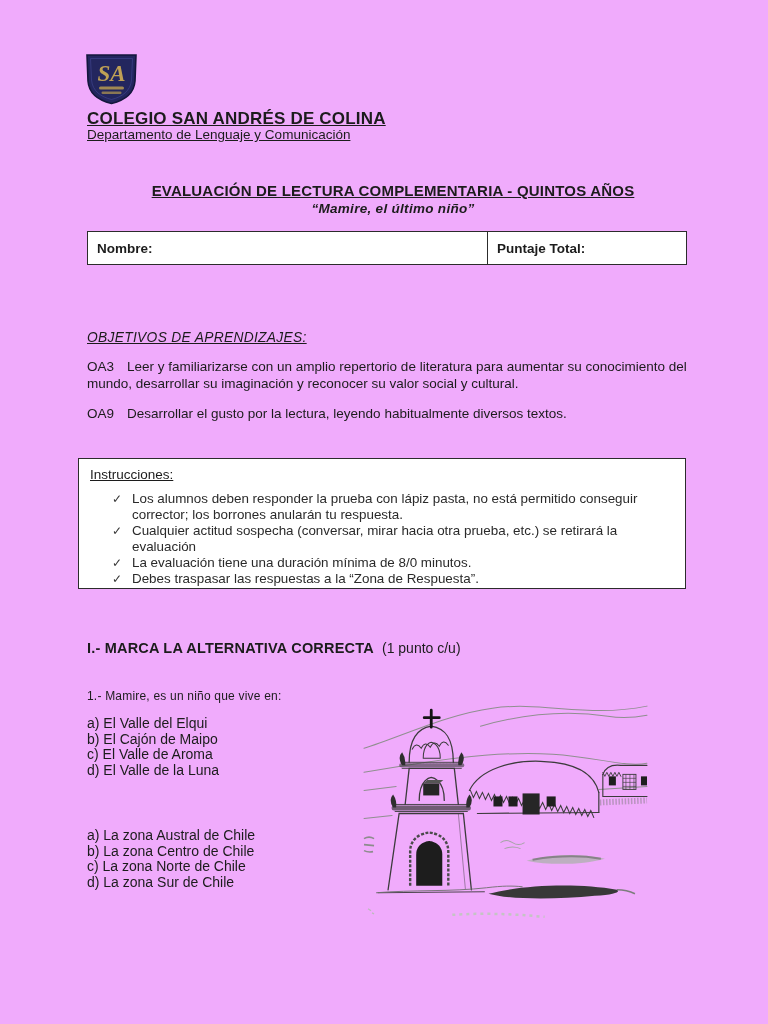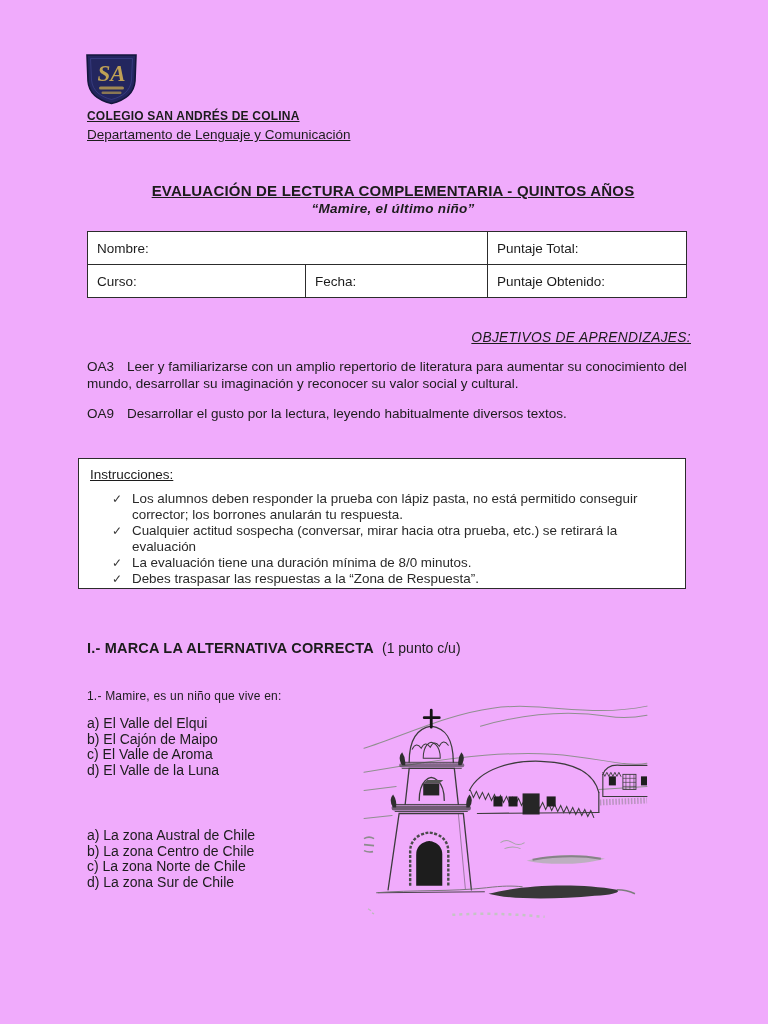--- a/index.html
+++ b/index.html
@@ -4,46 +4,46 @@
 <style>
   html,body { margin:0; padding:0; background:#ffffff; }
   .page {
     position:relative; width:768px; height:1024px; background:#f0abfc;
     font-family:"Liberation Sans", sans-serif; color:#1c1c1c; overflow:hidden;
   }
 
   
   .logo { position:absolute; left:85px; top:54px; width:53px; height:51px; }
   .school-name {
-    position:absolute; left:87px; top:109px; font-size:12px; font-weight:bold;
+    position:absolute; left:87px; top:109px; font-size:17px; font-weight:bold;
     text-decoration:underline; letter-spacing:.2px;
   }
   .department {
     position:absolute; left:87px; top:127px; font-size:13.5px;
     text-decoration:underline;
   }
 
   
   .title-wrap { position:absolute; left:0; top:182px; width:744px; text-align:center;padding-left:21px; }
   .exam-title { font-size:15px; font-weight:bold; text-decoration:underline; letter-spacing:.2px; }
   .exam-subtitle { font-size:13.5px; font-weight:bold; margin-top:2px; letter-spacing:.3px;font-style:italic; }
 
   
   table.info {
     position:absolute; left:87px; top:231px; width:599px;
     border-collapse:collapse; table-layout:fixed;
   }
   table.info td {
     border:1.6px solid #2c2c2c; font-size:13.5px; padding:0 0 0 9px;
-    height:32px; vertical-align:middle; background:#fff;
+    height:32px; vertical-align:middle; background:#fff;font-weight:bold;
   }
 
   
   .objectives { position:absolute; left:87px; top:330px; width:604px; }
-  .obj-heading { font-size:13.8px; font-style:italic; text-decoration:underline; letter-spacing:.3px;text-align:right; }
+  .obj-heading { font-size:13.8px; font-style:italic; text-decoration:underline; letter-spacing:.3px; }
   .oa { font-size:13.5px; line-height:16.5px; margin-top:14px; }
   .oa-code { display:inline-block; min-width:40px; }
 
   
   .instructions {
     position:absolute; left:78px; top:458px; width:608px; height:131px;
     border:1.6px solid #2c2c2c; box-sizing:border-box; background:#fff;
   }
   .instr-heading { margin:8px 0 9px 11px; font-size:13.5px; text-decoration:underline; }
   .instr-list { margin:0 0 0 33px; padding:0; list-style:none; width:540px; }
@@ -92,25 +92,20 @@
   <table class="info">
     <colgroup>
         <col style="width:218px">
         <col style="width:182px">
         <col style="width:199px">
       </colgroup>
     <tbody>
         <tr>
       <td colspan="2">Nombre:</td>
       <td>Puntaje Total:</td>
-    </tr>
-    <tr>
-      <td>Curso:</td>
-      <td>Fecha:</td>
-      <td>Puntaje Obtenido:</td>
     </tr>
   </tbody>
     </table>
 
   <div class="objectives">
     <div class="obj-heading">OBJETIVOS  DE APRENDIZAJES:</div>
     <p class="oa"><span class="oa-code">OA3</span><span>Leer y familiarizarse con un amplio repertorio de literatura para aumentar su conocimiento del mundo, desarrollar su imaginación y reconocer su valor social y cultural.</span></p>
     <p class="oa"><span class="oa-code">OA9</span><span>Desarrollar el gusto por la lectura, leyendo habitualmente diversos textos.</span></p>
   </div>
 

